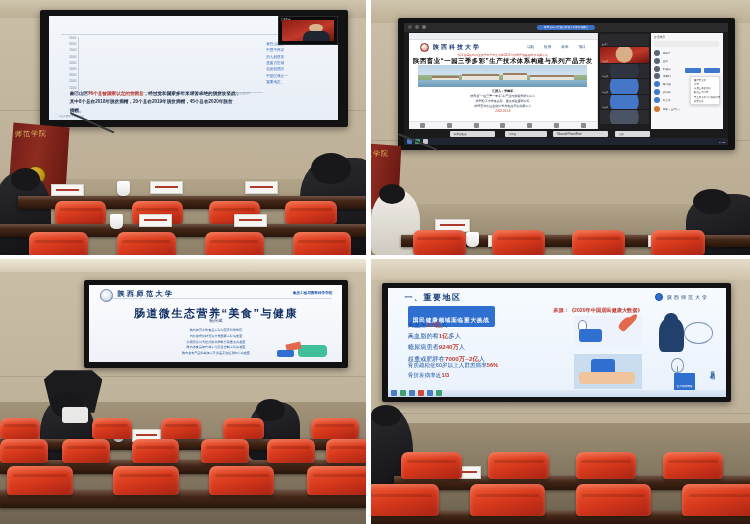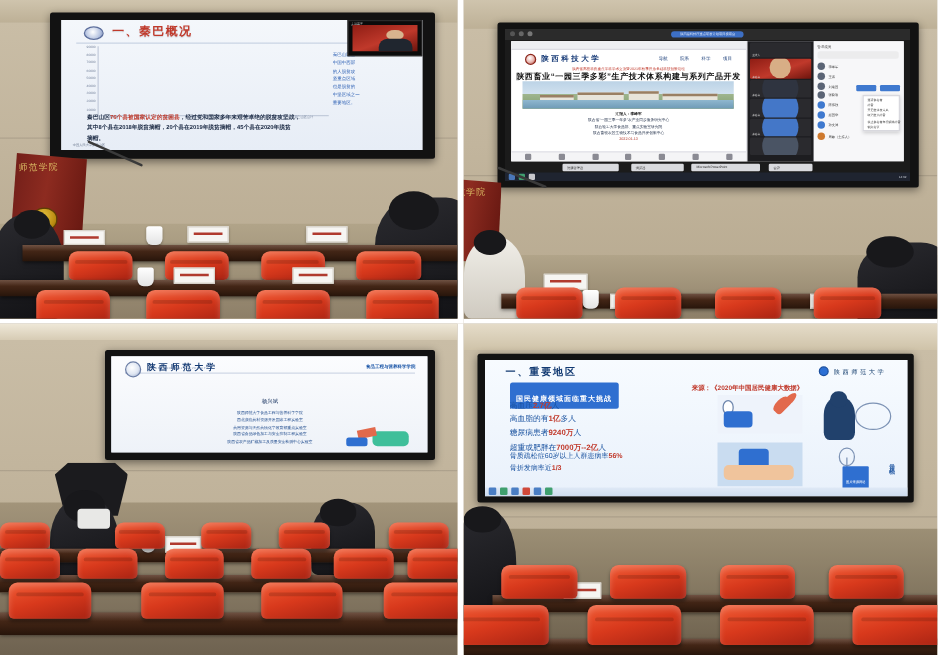--- a/index.html
+++ b/index.html
@@ -259,24 +259,20 @@
   <div class="panel tl">
     <div class="inner">
       <div class="ceiling" style="height:7%"></div>
       <div class="wall" style="top:7%;bottom:0"></div>
       <div class="wall-seam" style="top:43%"></div>
       <div class="floorwall" style="height:30%"></div>
 
       <div class="screen-frame" style="left:11%;top:4%;width:84%;height:46%;">
         <div class="screen" style="left:3%;top:5%;right:3%;bottom:6%;">
           <div class="s1">
-            <div class="s1-head">
-              <div class="s1-logo"></div>
-              <div class="s1-title">一、秦巴概况</div>
-            </div>
             <div class="s1-rule"></div>
 
             <div class="plot">
               <div class="yaxis"></div>
                 <div class="xaxis"></div>
               <div class="ytick" style="top:2%">90000</div>
               <div class="ytick" style="top:13%">80000</div>
               <div class="ytick" style="top:24%">70000</div>
               <div class="ytick" style="top:35%">60000</div>
               <div class="ytick" style="top:46%">50000</div>
@@ -613,20 +609,21 @@
 
       <div class="screen-frame" style="left:23%;top:8%;width:72%;height:33%;">
         <div class="screen" style="left:2%;top:5%;right:2%;bottom:6%;">
           <div class="s3">
             <div class="s3-head">
               <span class="s3-seal"></span>
               <span class="s3-uni">陕西师范大学</span>
               <span class="s3-unen s3-unien">SHAANXI NORMAL UNIVERSITY</span>
               <span class="s3-dept">食品工程与营养科学学院</span>
             </div>
+            <div class="s3-title">肠道微生态营养“美食”与健康</div>
             <div class="s3-author">杨兴斌</div>
             <div class="s3-affil">
               <div>陕西师范大学食品工程与营养科学学院</div>
               <div>西北濒危药材资源开发国家工程实验室</div>
               <div>药用资源与天然药物化学教育部重点实验室</div>
               <div>陕西省食品绿色加工与安全控制工程实验室</div>
               <div>陕西省农产品贮藏加工及质量安全检测中心实验室</div>
             </div>
             <div class="s3-deco">
               <span class="g"></span>

